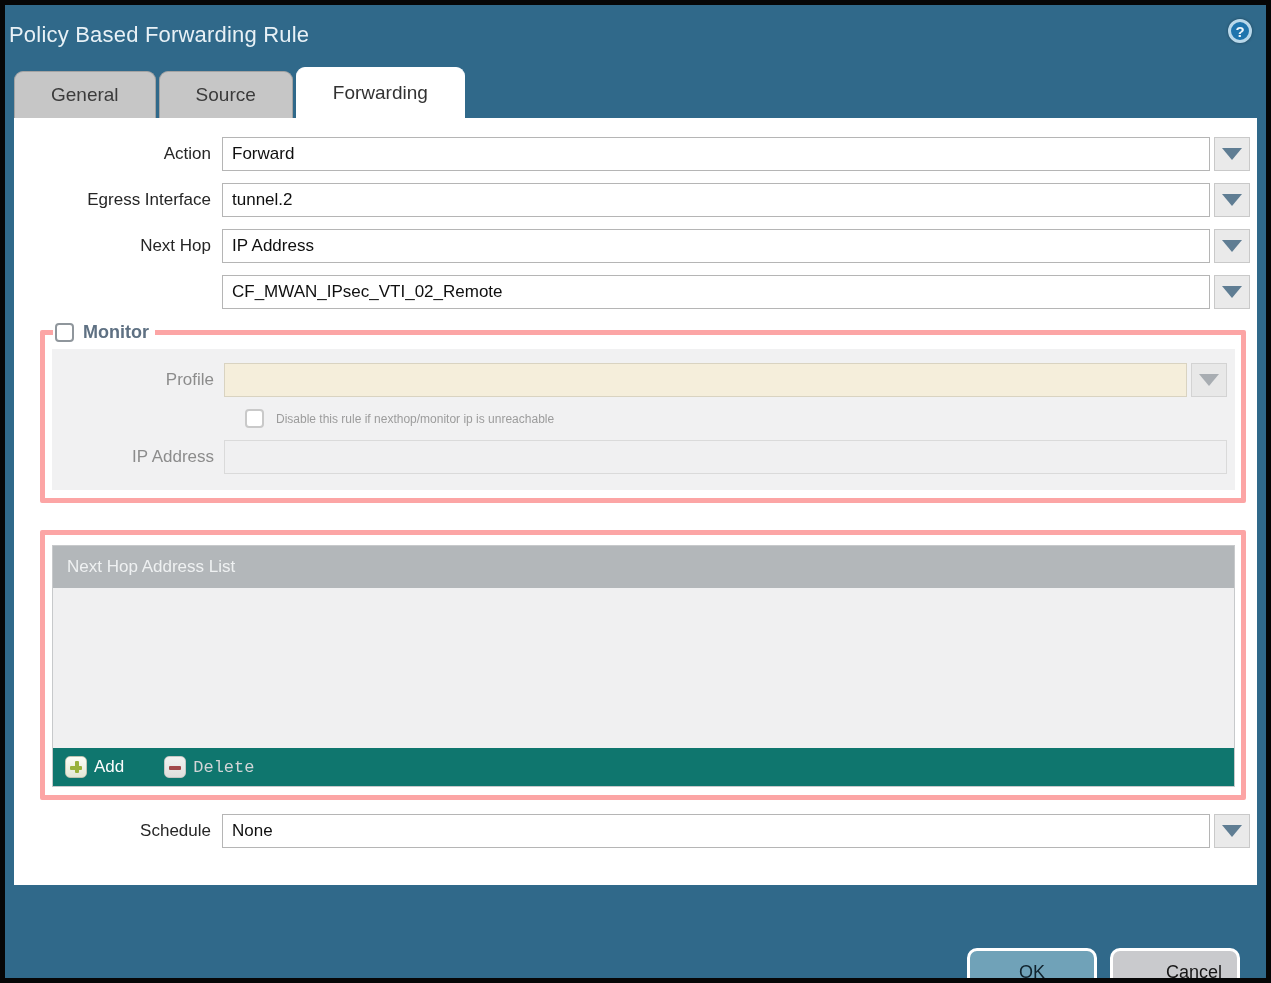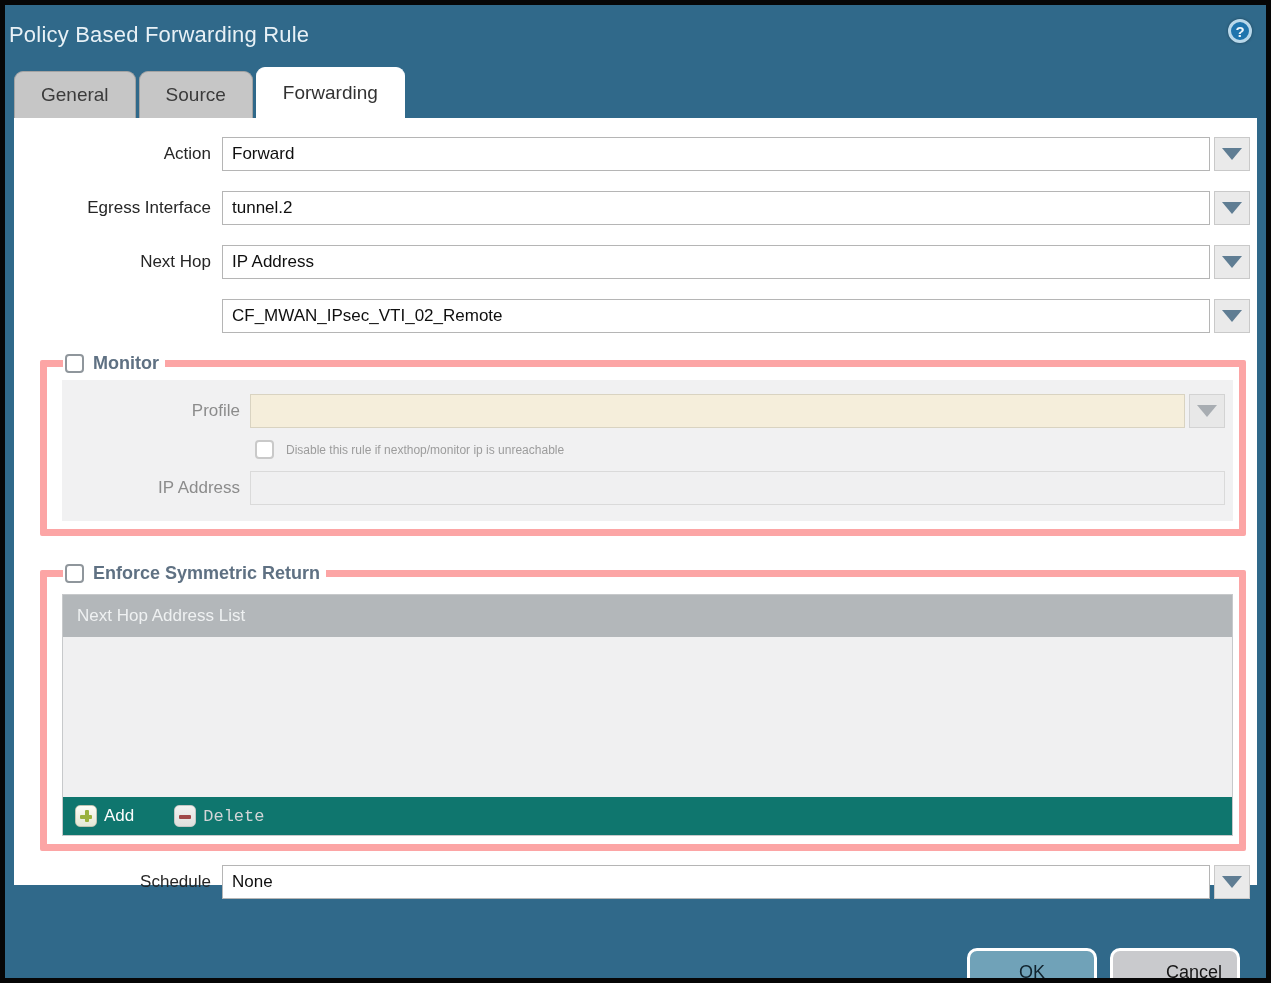--- a/index.html
+++ b/index.html
@@ -41,40 +41,40 @@
   .tabs {
     margin-left:9px;
     height:53px;
     display:flex; align-items:flex-end; gap:3px;
   }
   .tab {
     background:#c6c6c6;
     border:1px solid #a3a3a3; border-bottom:none;
     border-radius:9px 9px 0 0;
     height:47px;
-    padding:0 26px;
+    padding:0 36px;
     display:flex; align-items:center;
     font-size:19px; color:#3b3b3b;
     cursor:pointer;
     white-space:nowrap;
   }
   .tab.active {
     background:#ffffff;
     border-color:#ffffff;
     height:51px;
     color:#323232;
   }
   
   .content {
     margin-left:9px;
     width:1243px; height:767px;
     background:#ffffff;
     padding:19px 7px 0 0;
   }
-  .frow { display:flex; align-items:center; margin-bottom:20px; }
+  .frow { display:flex; align-items:center; margin-bottom:12px; }
   .frow .lbl {
     flex:none; width:208px;
     padding-right:11px;
     text-align:right;
     font-size:17px; color:#262626;
     white-space:nowrap;
   }
   .fld {
     flex:1; height:34px;
     border:1px solid #b5b5b5;
@@ -96,23 +96,23 @@
   .tri {
     width:0; height:0;
     border-left:10px solid transparent;
     border-right:10px solid transparent;
     border-top:12px solid #5f7d93;
   }
   .tri.dis { border-top-color:#a8adb2; }
   
   fieldset.group {
     margin:13px 4px 0 26px;
-    border:7px solid #fca5a5;
+    border:5px solid #fca5a5;
     border-radius:2px;
-    padding:0 5px 8px 14px;
+    padding:0 5px 8px 6px;
   }
   fieldset.group legend {
     display:flex; align-items:center; gap:9px;
     padding:0 6px 0 2px; margin-left:2px;
   }
   .cb {
     width:19px; height:19px;
     background:#ffffff;
     border:2px solid #8f969c;
     border-radius:4px;
@@ -123,21 +123,21 @@
   .legend-lbl {
     font-size:18px; font-weight:bold; color:#5f7183;
     white-space:nowrap;
   }
   .panel {
     margin:6px 1px 0 1px;
     background:#f1f1f2;
     padding:14px 0 16px 0;
   }
   .panel .lbl2 {
-    flex:none; width:188px;
+    flex:none; width:172px;
     padding-right:10px;
     text-align:right;
     font-size:17px; color:#8c8c8c;
     white-space:nowrap;
   }
   .panel .frow { margin-bottom:12px; padding-right:8px; }
   .panel .frow:last-child { margin-bottom:0; }
   .fld.beige { background:#f5eedb; border-color:#d9d3c1; }
   .fld.disabled { background:#f0f0f1; border-color:#dadada; cursor:default; }
   .ddbtn.disbtn { background:#e8e8e8; border-color:#d3d3d3; cursor:default; }
@@ -264,24 +264,20 @@
         <div class="frow">
           <div class="lbl2">IP Address</div>
           <div class="fld disabled"></div>
         </div>
       </div>
     </fieldset>
 
     <div class="sched-gap"></div>
 
     <fieldset class="group">
-      <legend>
-        <span class="cb"></span>
-        <span class="legend-lbl">Enforce Symmetric Return</span>
-      </legend>
       <div class="tbl">
         <div class="tbl-head">
           <span>Next Hop Address List</span>
         </div>
         <div class="tbl-body"></div>
         <div class="tbl-foot">
           <div class="tool">
             <span class="mini">
                 <span class="h"></span>
                 <span class="v"></span>

